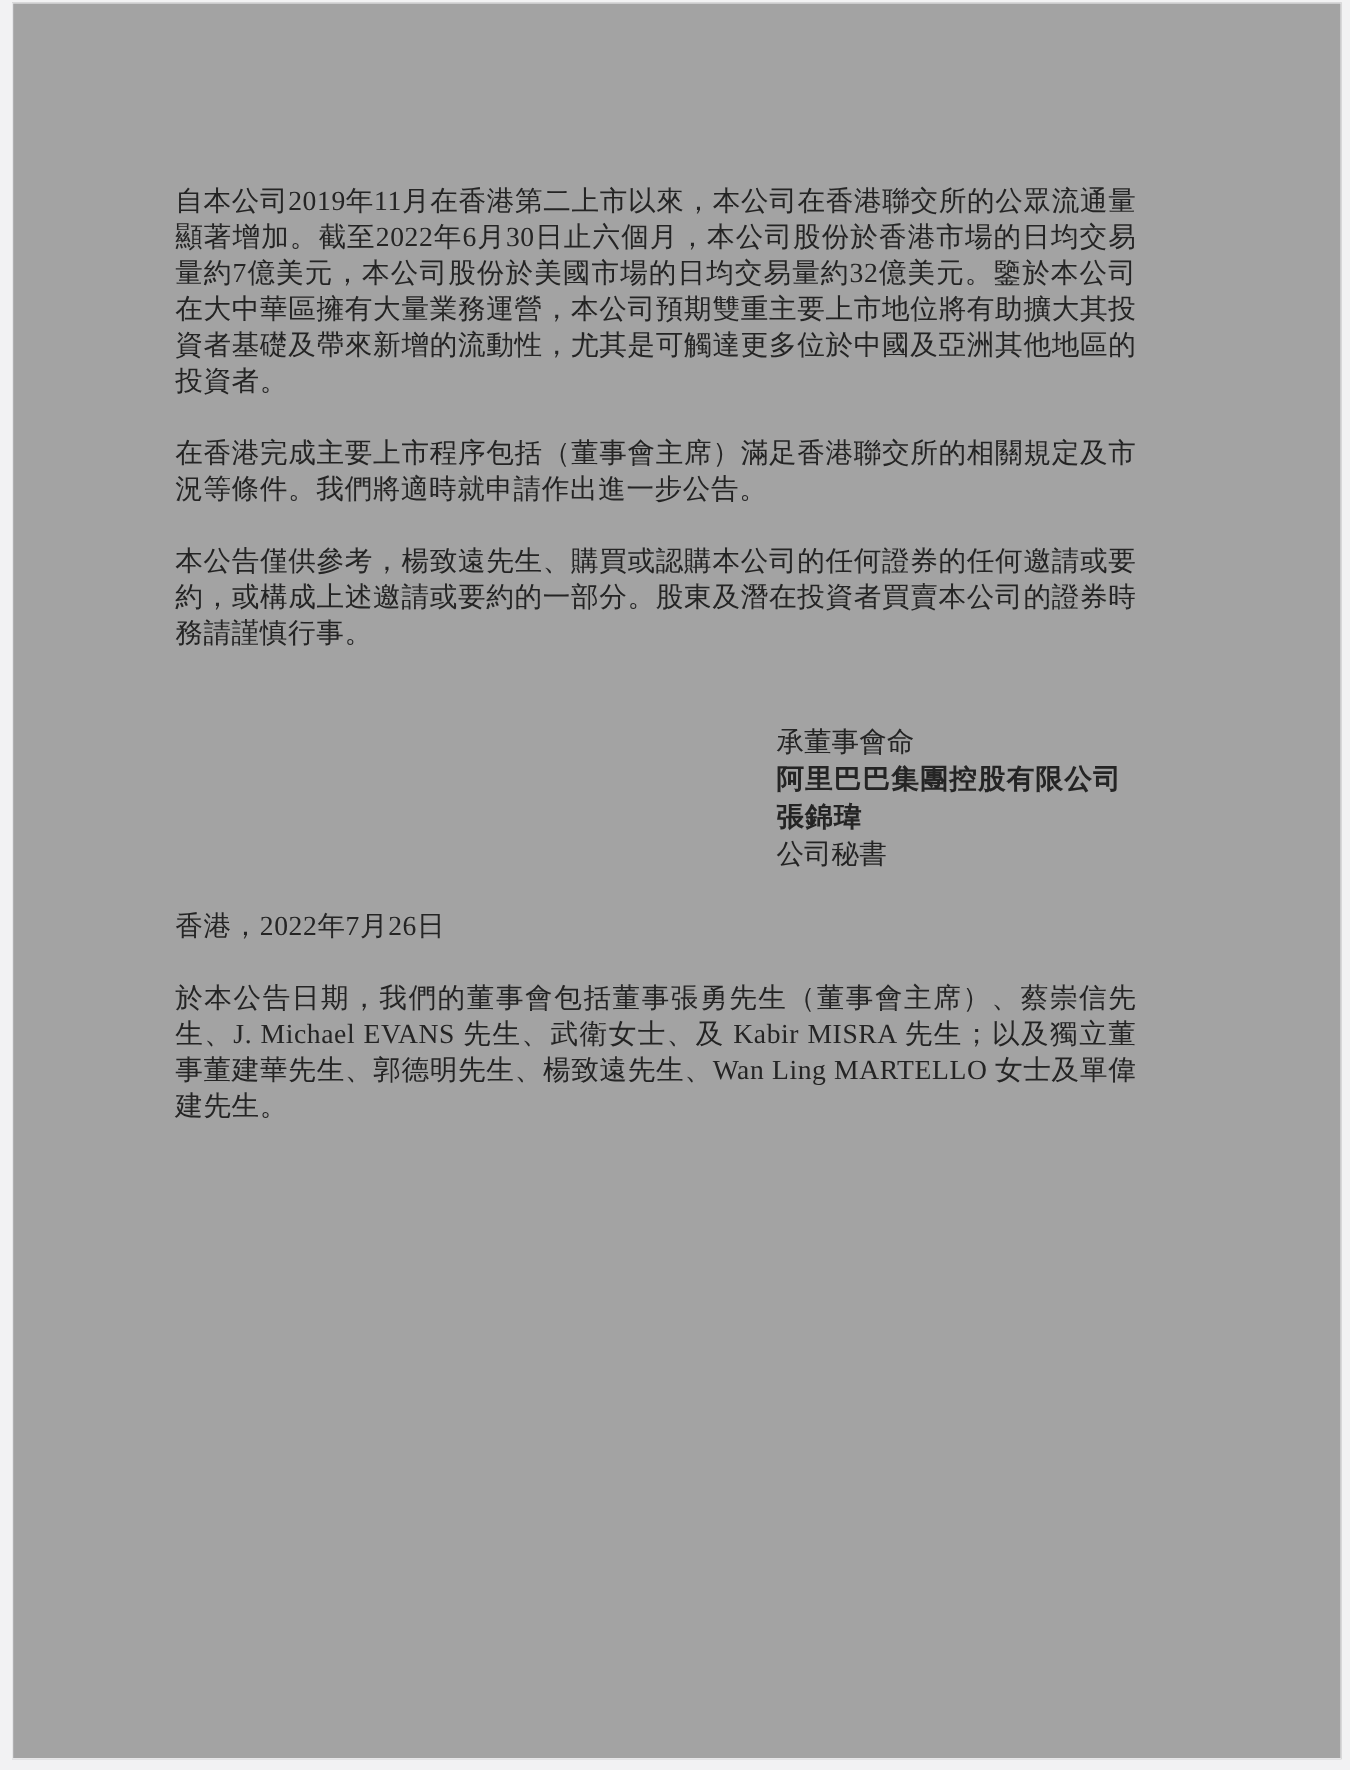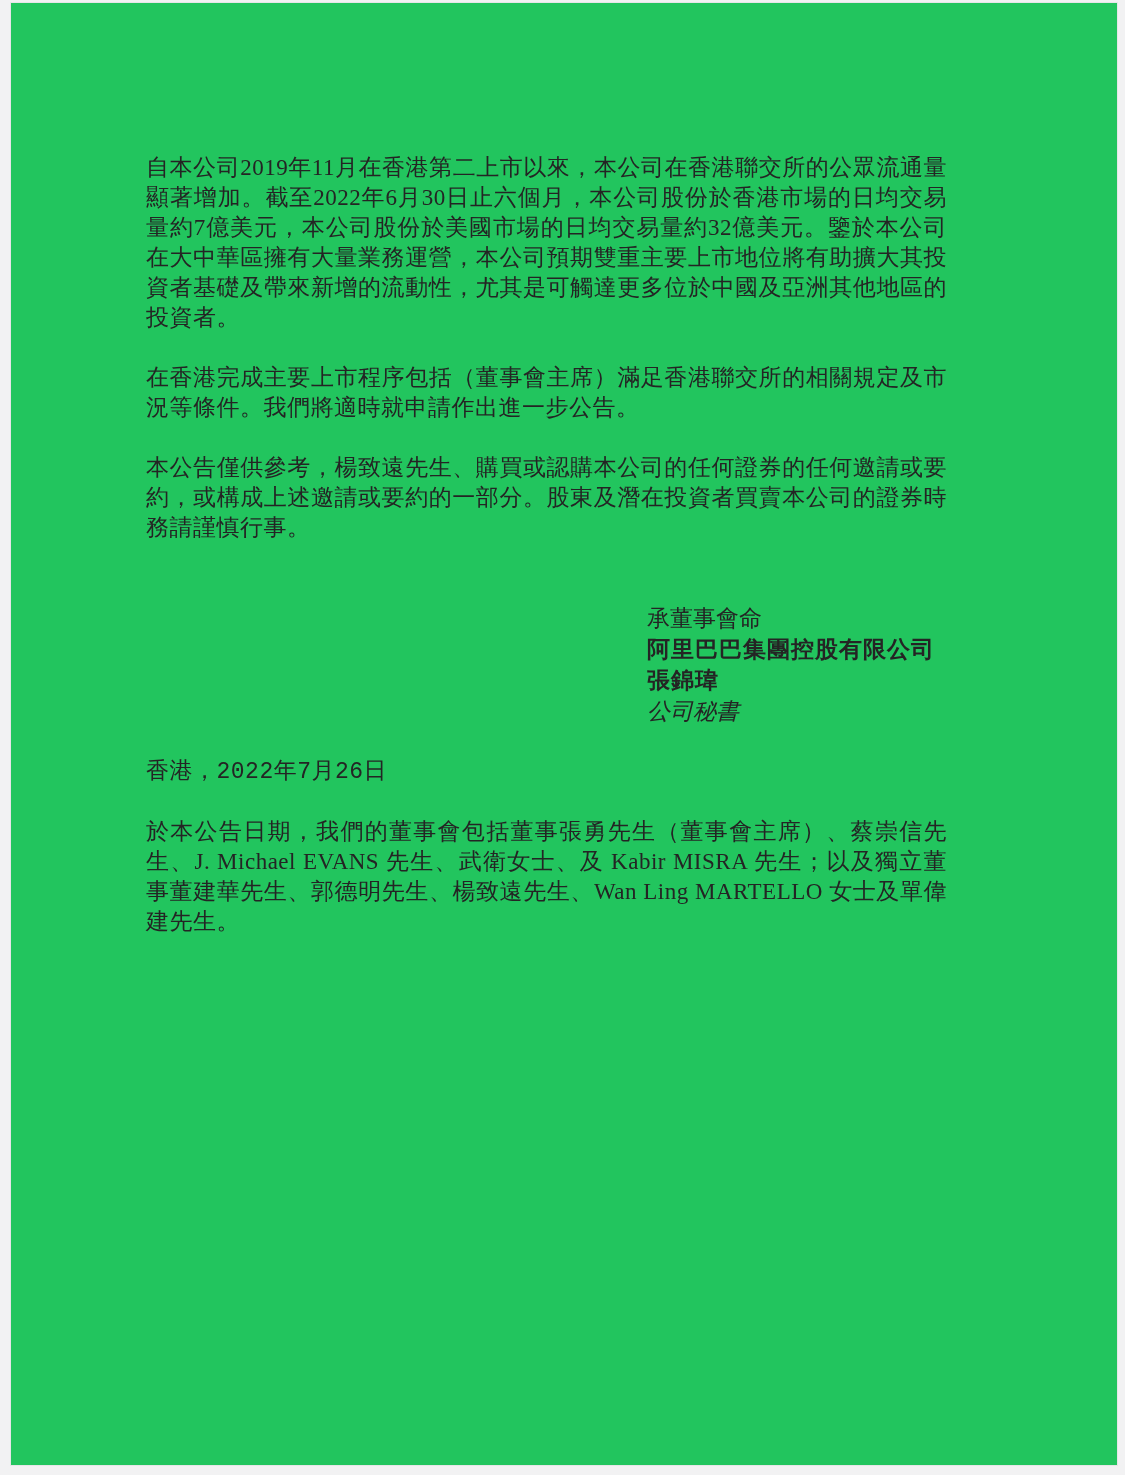--- a/index.html
+++ b/index.html
@@ -13,21 +13,21 @@
     position: relative;
     overflow: hidden;
     font-family: "Liberation Serif", "DejaVu Serif", serif;
   }
   .page {
     position: absolute;
     left: 10px;
     top: 2px;
     right: 7px;
     bottom: 9px;
-    background: #22c55e;
+    background: #a3a3a3;
     border: 1px solid #e6e6e8;
     box-sizing: border-box;
   }
   .content {
     position: absolute;
     left: 0;
     top: 0;
     right: 0;
     padding: 150px 170px 0 135px; 
     color: #242424;
@@ -45,28 +45,26 @@
     text-align: left;
     font-size: 23px;
     line-height: 31px;
   }
   .sig-line { display: block; }
   .sig-company, .sig-name {
     font-weight: 700;
     letter-spacing: 1px;
   }
   .sig-title {
-    font-style: italic;
   }
   .dateline {
     font-size: 23px;
     line-height: 30px;
     margin: 0 0 30px 0;
     letter-spacing: 0.5px;
-    font-family: Liberation Mono, monospace;
   }
 </style>
 </head>
 <body>
 
 <div class="page">
   <div class="content">
 
     <p class="body-para">自本公司2019年11月在香港第二上市以來，本公司在香港聯交所的公眾流通量顯著增加。截至2022年6月30日止六個月，本公司股份於香港市場的日均交易量約7億美元，本公司股份於美國市場的日均交易量約32億美元。鑒於本公司在大中華區擁有大量業務運營，本公司預期雙重主要上市地位將有助擴大其投資者基礎及帶來新增的流動性，尤其是可觸達更多位於中國及亞洲其他地區的投資者。</p>
 

